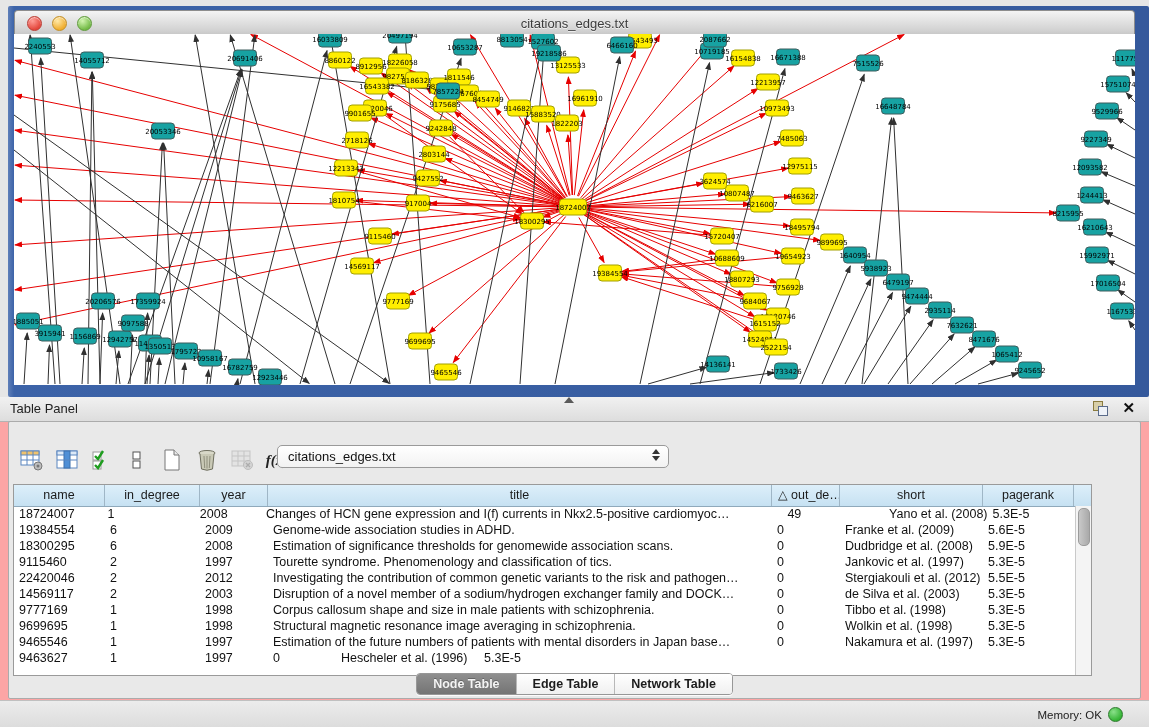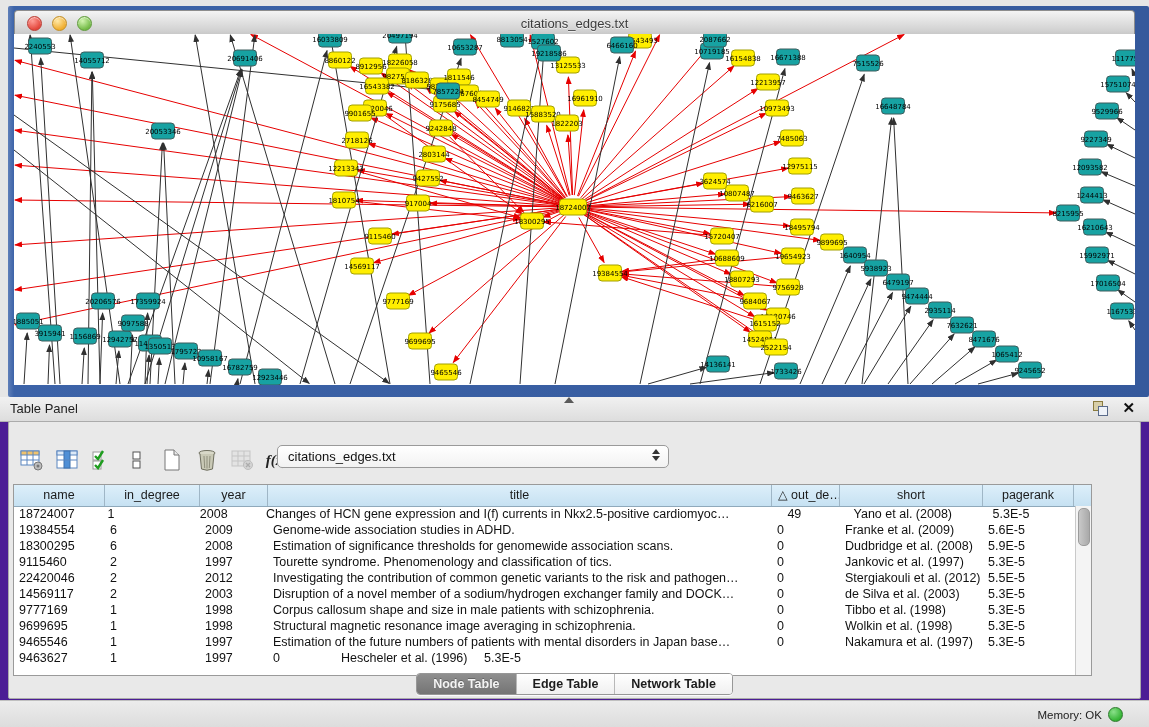--- a/index.html
+++ b/index.html
@@ -12,21 +12,21 @@
   .win-title{font-size:13px;color:#3c3c3c;text-shadow:0 1px 0 rgba(255,255,255,.7);}
   .traffic{position:absolute;left:12px;top:5px;display:flex;gap:10px;}
   .light{width:13px;height:13px;border-radius:50%;box-shadow:inset 0 1px 1px rgba(255,255,255,.6);}
   .light.red{background:radial-gradient(circle at 35% 30%,#ff9d96,#e4473c 70%);border:1px solid #b93a31;}
   .light.yellow{background:radial-gradient(circle at 35% 30%,#ffe9a8,#f0ae2f 70%);border:1px solid #c28d22;}
   .light.green{background:radial-gradient(circle at 35% 30%,#d2f5b0,#74bb47 70%);border:1px solid #5d9a38;}
   .graph-canvas{position:absolute;left:6px;top:28px;right:14px;bottom:12px;background:#ffffff;overflow:hidden;}
   .graph-canvas svg{position:absolute;inset:0;width:100%;height:100%;}
 
   
-  .table-panel{position:absolute;left:0;top:397px;width:1149px;height:330px;background:#4c1d95;}
+  .table-panel{position:absolute;left:0;top:397px;width:1149px;height:330px;background:#fca5a5;}
   .panel-header{position:absolute;left:0;top:0;right:0;height:24px;background:linear-gradient(#f1f1f1,#dddddd);border-bottom:1px solid #b3b3b3;}
   .panel-header-label{position:absolute;left:10px;top:4px;font-size:13px;color:#222;}
   .splitter-handle{position:absolute;left:564px;top:0px;width:0;height:0;border-left:5px solid transparent;border-right:5px solid transparent;border-bottom:6px solid #5a5a5a;}
   .panel-header-icons{position:absolute;right:14px;top:3px;display:flex;gap:14px;align-items:center;}
   .float-icon{width:16px;height:16px;position:relative;}
   .float-icon .sq1{position:absolute;left:1px;top:1px;width:8px;height:8px;border:1px solid #8a7b3e;background:#d8cfa8;}
   .float-icon .sq2{position:absolute;left:6px;top:6px;width:8px;height:8px;border:1px solid #5a6b8a;background:#eef2f8;}
   .close-x{font-size:15px;font-weight:bold;color:#111;line-height:16px;cursor:default;}
 
   .panel-body{position:absolute;left:8px;top:24px;right:8px;height:276px;border:1px solid #ababab;background:#e9e9e9;border-radius:2px;}
@@ -756,21 +756,21 @@
             <div class="th" style="width: 143px;">short</div>
             <div class="th" style="width: 91px;">pagerank</div>
           </div>
         <div class="tbody" id="tbody">
             <div class="tr">
               <div class="td" style="width: 91px;">18724007</div>
               <div class="td" style="width: 95px;">1</div>
               <div class="td" style="width: 68px;">2008</div>
               <div class="td" style="width: 504px;">Changes of HCN gene expression and I(f) currents in Nkx2.5-positive cardiomyoc…</div>
               <div class="td" style="width: 68px; margin-left: 32px;">49</div>
-              <div class="td" style="width: 143px;">Yano et al. (2008)</div>
+              <div class="td" style="width: 143px; text-align: right;">Yano et al. (2008)</div>
               <div class="td" style="width: 91px;">5.3E-5</div>
             </div>
             <div class="tr">
               <div class="td" style="width: 91px;">19384554</div>
               <div class="td" style="width: 95px;">6</div>
               <div class="td" style="width: 68px;">2009</div>
               <div class="td" style="width: 504px;">Genome-wide association studies in ADHD.</div>
               <div class="td" style="width: 68px;">0</div>
               <div class="td" style="width: 143px;">Franke et al. (2009)</div>
               <div class="td" style="width: 91px;">5.6E-5</div>

